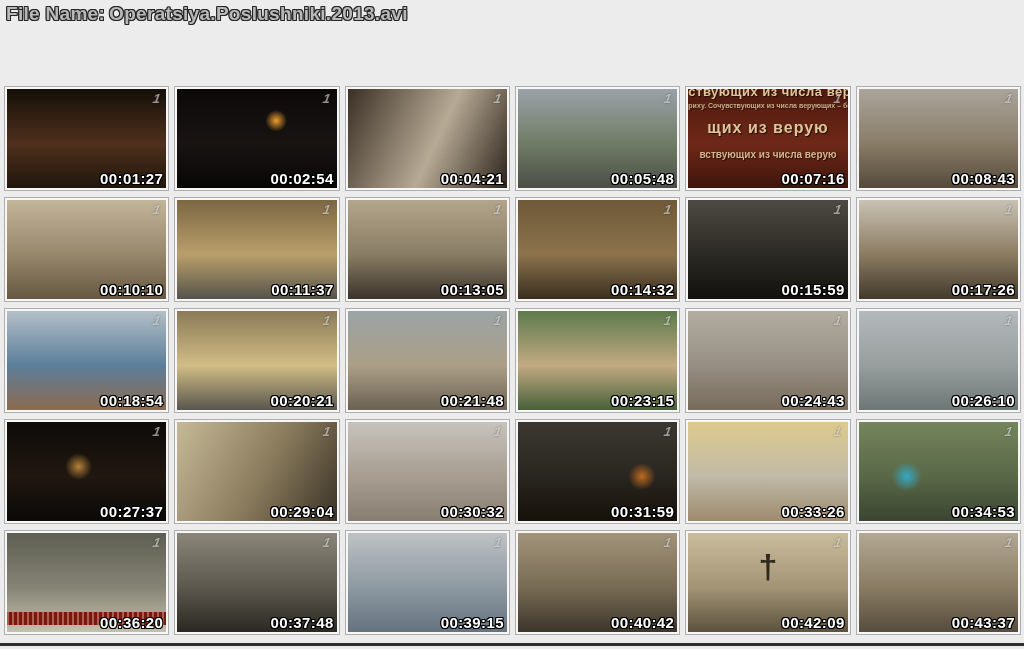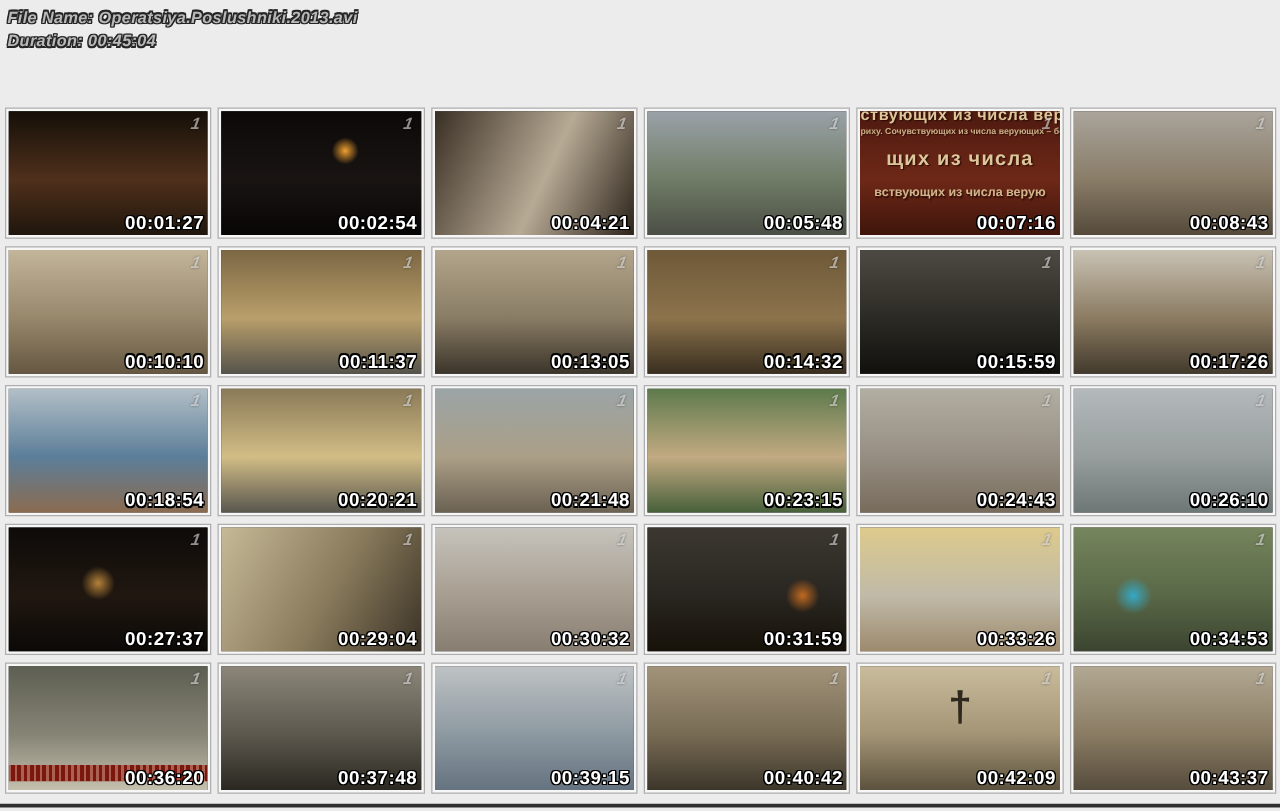--- a/index.html
+++ b/index.html
@@ -6,29 +6,28 @@
   body{
     width:1024px;height:649px;
     background:#ececec;
     overflow:hidden;
     position:relative;
     font-family:"Liberation Sans", sans-serif;
   }
   
   .header{position:absolute;top:4px;left:6px;}
   .hline{
-    font-size:13px;font-weight:bold;line-height:19px;
+    font-size:19px;font-weight:bold;line-height:19px;
     color:#b9b9b9;letter-spacing:.3px;
     text-shadow:
       -1px -1px 0 #262626, 1px -1px 0 #262626,
       -1px  1px 0 #262626, 1px  1px 0 #262626,
        0 -1px 0 #262626, 0 1px 0 #262626,
       -1px 0 0 #262626, 1px 0 0 #262626;
     white-space:nowrap;
-    font-style:italic;
   }
   .hline .val{margin-left:4px;}
   
   .grid{
     position:absolute;top:87px;left:5px;width:1015px;
     display:grid;grid-template-columns:repeat(6,1fr);
     column-gap:7px;row-gap:8px;
   }
   .cell{
     height:99px;background:#f7f7f7;padding:2px;
@@ -75,21 +74,20 @@
   .divider{
     position:absolute;left:0;bottom:3px;width:1024px;height:3px;
     background:#303030;
   }
 </style>
 </head>
 <body>
 
 <div class="header">
   <div class="hline"><span>File Name:</span><span class="val">Operatsiya.Poslushniki.2013.avi</span></div>
-  <div class="hline"><span>Duration:</span><span class="val">00:45:04</span></div>
 </div>
 
 <div class="grid" id="grid">
     <div class="cell">
       <div class="img" style="background-image: linear-gradient(rgb(21, 15, 8), rgb(79, 48, 28) 55%, rgb(32, 22, 12));">
         <span class="logo">1</span>
         <span class="timestamp">00:01:27</span>
       </div>
     </div>
     <div class="cell">
@@ -108,21 +106,21 @@
       <div class="img" style="background-image: linear-gradient(rgb(154, 162, 168), rgb(112, 124, 102) 55%, rgb(75, 79, 70));">
         <span class="logo">1</span>
         <span class="timestamp">00:05:48</span>
       </div>
     </div>
     <div class="cell">
       <div class="img" style="background-image: linear-gradient(rgb(78, 26, 16), rgb(110, 40, 23) 55%, rgb(63, 21, 12));">
         <div class="ovwrap">
           <div class="ov ov0" style="color: rgb(220, 198, 154);">ствующих из числа веру</div>
           <div class="ov ov1" style="color: rgb(220, 198, 154);">риху. Сочувствующих из числа верующих – больш</div>
-          <div class="ov ov2" style="color: rgb(220, 198, 154);">щих из числа</div>
+          <div class="ov ov2" style="color: rgb(220, 198, 154);">щих из верую</div>
           <div class="ov ov3" style="color: rgb(220, 198, 154);">вствующих из числа верую</div>
         </div>
         <span class="logo">1</span>
         <span class="timestamp">00:07:16</span>
       </div>
     </div>
     <div class="cell">
       <div class="img" style="background-image: linear-gradient(rgb(170, 164, 155), rgb(137, 125, 104) 55%, rgb(85, 73, 58));">
         <span class="logo">1</span>
         <span class="timestamp">00:08:43</span>

